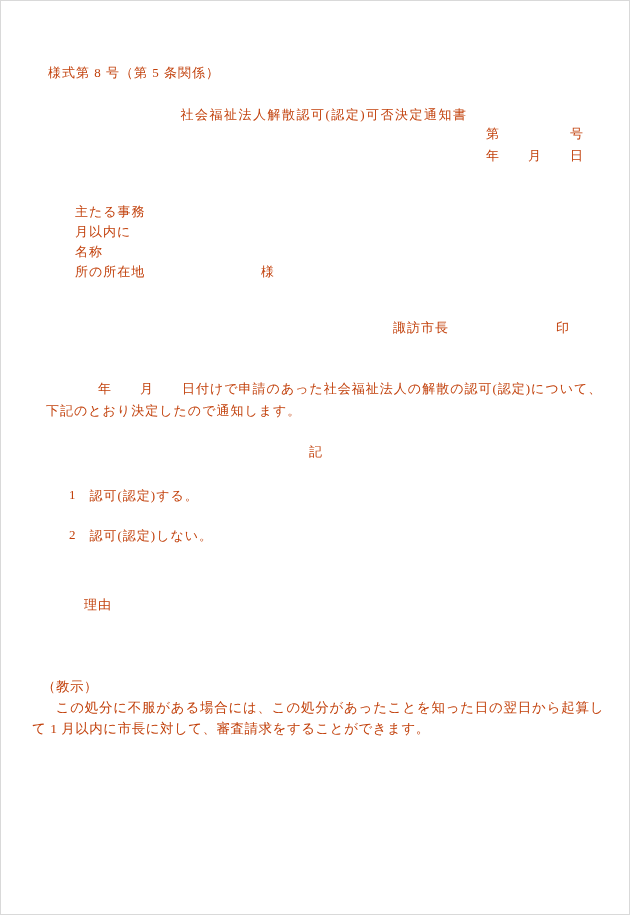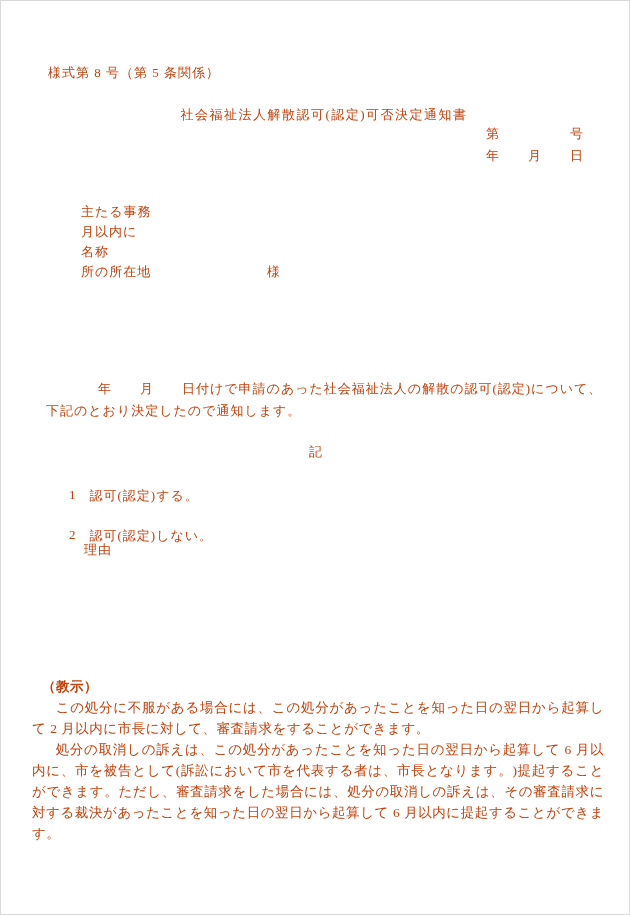--- a/index.html
+++ b/index.html
@@ -40,21 +40,21 @@
     justify-content: space-between;
   }
   .date-line {
     left: 485px; top: 146px;
     width: 98px;
     display: flex;
     justify-content: space-between;
   }
 
   .recipient-block {
-    left: 80px; top: 201px;
+    left: 74px; top: 201px;
     line-height: 20px;
   }
   .recipient-row { position: relative; }
   .honorific {
     position: absolute;
     left: 186px;
     top: 0;
   }
 
   .sender-line {
@@ -73,33 +73,32 @@
     text-align: center;
   }
 
   .decision-item {
     display: flex;
     gap: 13px;
   }
   .item-1 { left: 68px; top: 486px; }
   .item-2 { left: 68px; top: 526px; }
 
-  .reason-label { left: 83px; top: 540px; }
+  .reason-label { left: 83px; top: 595px; }
 
   .instruction-block {
     position: absolute;
     left: 31px; top: 675px;
     width: 572px;
     font-size: 13.5px;
     line-height: 21px;
     letter-spacing: 0.5px;
   }
   .instruction-heading {
     margin: 0 0 0 10px;
-    font-weight: bold;
   }
   .instruction-para {
     margin: 0;
     text-indent: 1.75em;
     text-align: justify;
   }
 </style>
 </head>
 <body>
 
@@ -123,37 +122,40 @@
   <div class="abs recipient-block">
     <div class="recipient-row">主たる事務</div>
     <div class="recipient-row">月以内に</div>
     <div class="recipient-row">名称</div>
     <div class="recipient-row">
       <span>所の所在地</span>
       <span class="honorific">様</span>
     </div>
   </div>
 
+  <div class="abs sender-line">
+    <span>諏訪市長</span>
+    <span>印</span>
+  </div>
 
   <div class="abs body-line1">年　　月　　日付けで申請のあった社会福祉法人の解散の認可(認定)について、</div>
   <div class="abs body-line2">下記のとおり決定したので通知します。</div>
 
   <div class="abs ki-heading">記</div>
 
   <div class="abs decision-item item-1">
     <span>1</span>
     <span>認可(認定)する。</span>
   </div>
 
   <div class="abs decision-item item-2">
     <span>2</span>
     <span>認可(認定)しない。</span>
   </div>
 
   <div class="abs reason-label">理由</div>
 
   <div class="instruction-block">
     <div class="instruction-heading">（教示）</div>
-    <p class="instruction-para">この処分に不服がある場合には、この処分があったことを知った日の翌日から起算して 2 月以内に市長に対して、審査請求をすることができます。</p>
-    <p class="instruction-para">処分の取消しの訴えは、この処分があったことを知った日の翌日から起算して 6 月以内に、市を被告として(訴訟において市を代表する者は、市長となります。)提起することができます。ただし、審査請求をした場合には、処分の取消しの訴えは、その審査請求に対する裁決があったことを知った日の翌日から起算して 6 月以内に提起することができます。</p>
+    <p class="instruction-para">この処分に不服がある場合には、この処分があったことを知った日の翌日から起算して 1 月以内に市長に対して、審査請求をすることができます。</p>
   </div>
 
 </div>
 
 </body></html>

